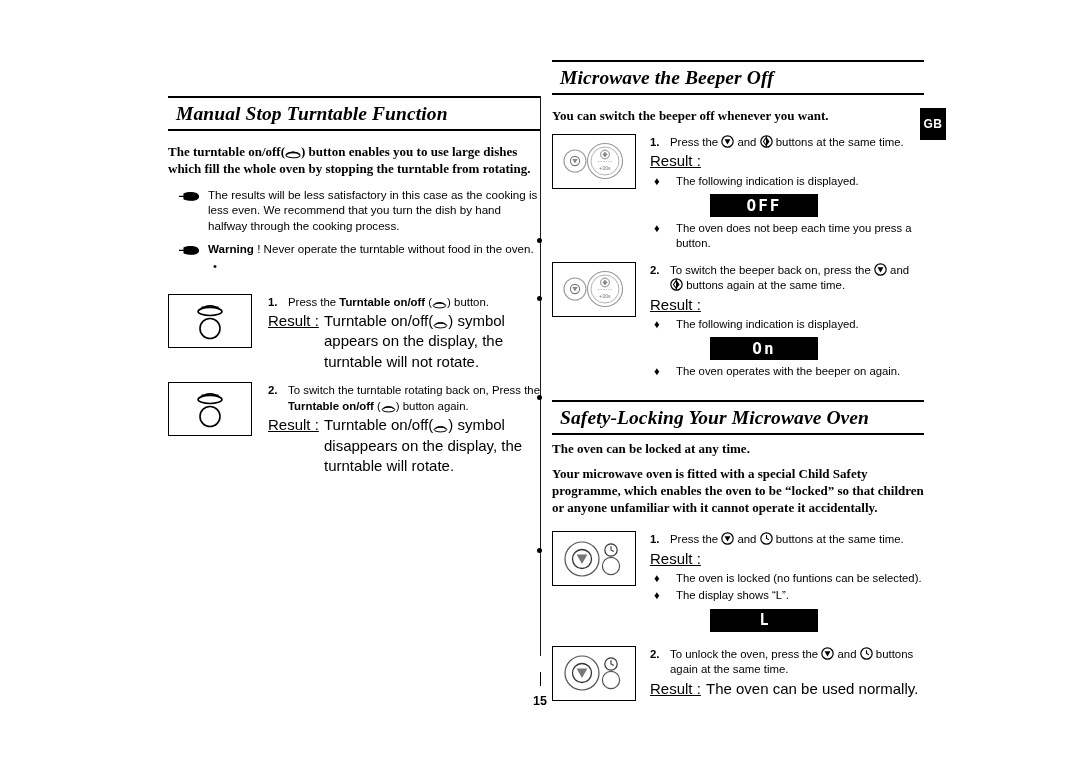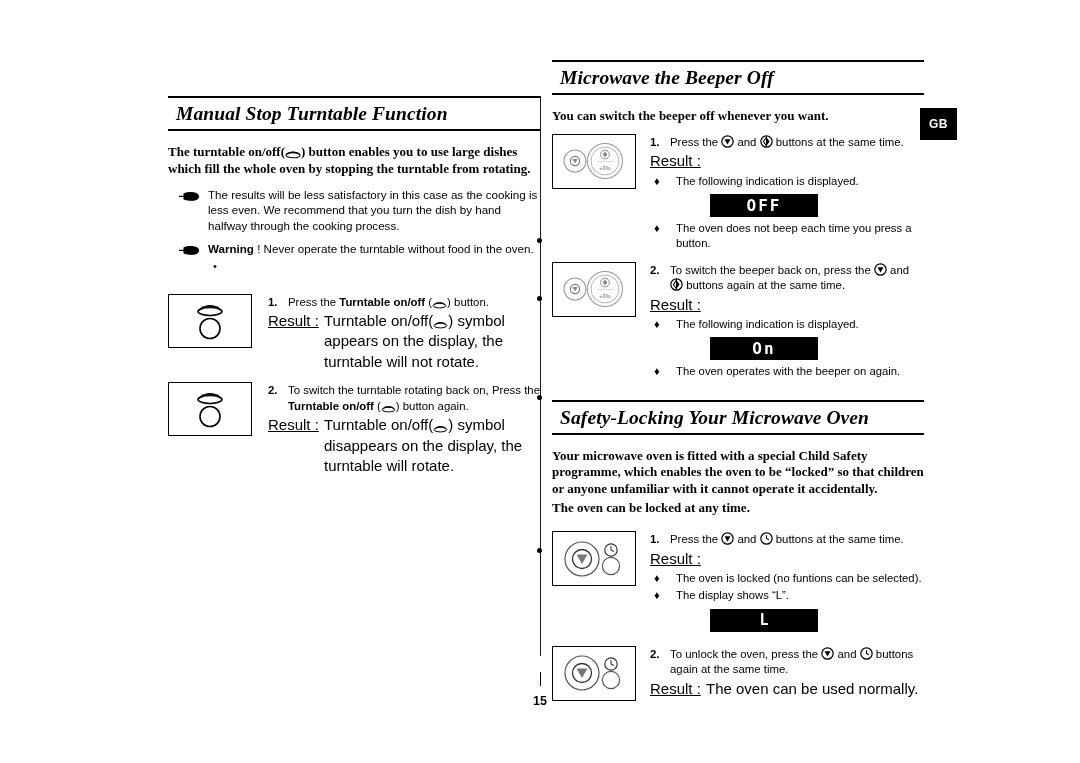--- a/index.html
+++ b/index.html
@@ -93,21 +93,21 @@
     margin: 5px 0 4px 60px;
     display: flex; align-items: center; justify-content: center;
     font-family: "DejaVu Sans Mono", monospace;
     font-size: 16px; font-weight: bold; letter-spacing: 2px;
   }
   .lcd.lcd-l { letter-spacing: 0; font-size: 15px; }
 
   
   .gb-tab {
     position: absolute; left: 920px; top: 108px;
-    width: 37px; height: 32px; background: #000; color: #fff;
+    width: 26px; height: 32px; background: #000; color: #fff;
     display: flex; align-items: center; justify-content: center;
     font-size: 12px; font-weight: bold; letter-spacing: .5px;
   }
 
   
   .page-num {
     position: absolute; left: 0; right: 0; top: 694px;
     text-align: center; font-size: 12.5px; font-weight: bold;
   }
   .page-num-rule {
@@ -323,22 +323,22 @@
         </div>
       </div>
     </div>
 
     <div style="height:10px"></div>
 
     <div class="sec-head">
       <h2>Safety-Locking Your Microwave Oven</h2>
     </div>
 
+    <p class="intro tight" style="margin-top:-7px">The oven can be locked at any time.</p>
     <p class="intro tight">Your microwave oven is fitted with a special Child Safety programme, which enables the oven to be “locked” so that children or anyone unfamiliar with it cannot operate it accidentally.</p>
-    <p class="intro tight" style="margin-top:-7px">The oven can be locked at any time.</p>
 
     <div style="height:6px"></div>
 
     <div class="step">
       <div class="step-pic pic-panel">
         <svg width="70" height="44" viewBox="0 0 70 44">
           <circle cx="23" cy="22" r="17" fill="none" stroke="#555" stroke-width="1.2"></circle>
           <circle cx="23" cy="22" r="9.5" fill="none" stroke="#333" stroke-width="1.3"></circle>
           <path d="M17.6 17.6 L28.4 17.6 L23 27 Z" fill="#777"></path>
           <circle cx="52" cy="13" r="6.2" fill="none" stroke="#333" stroke-width="1.2"></circle>

